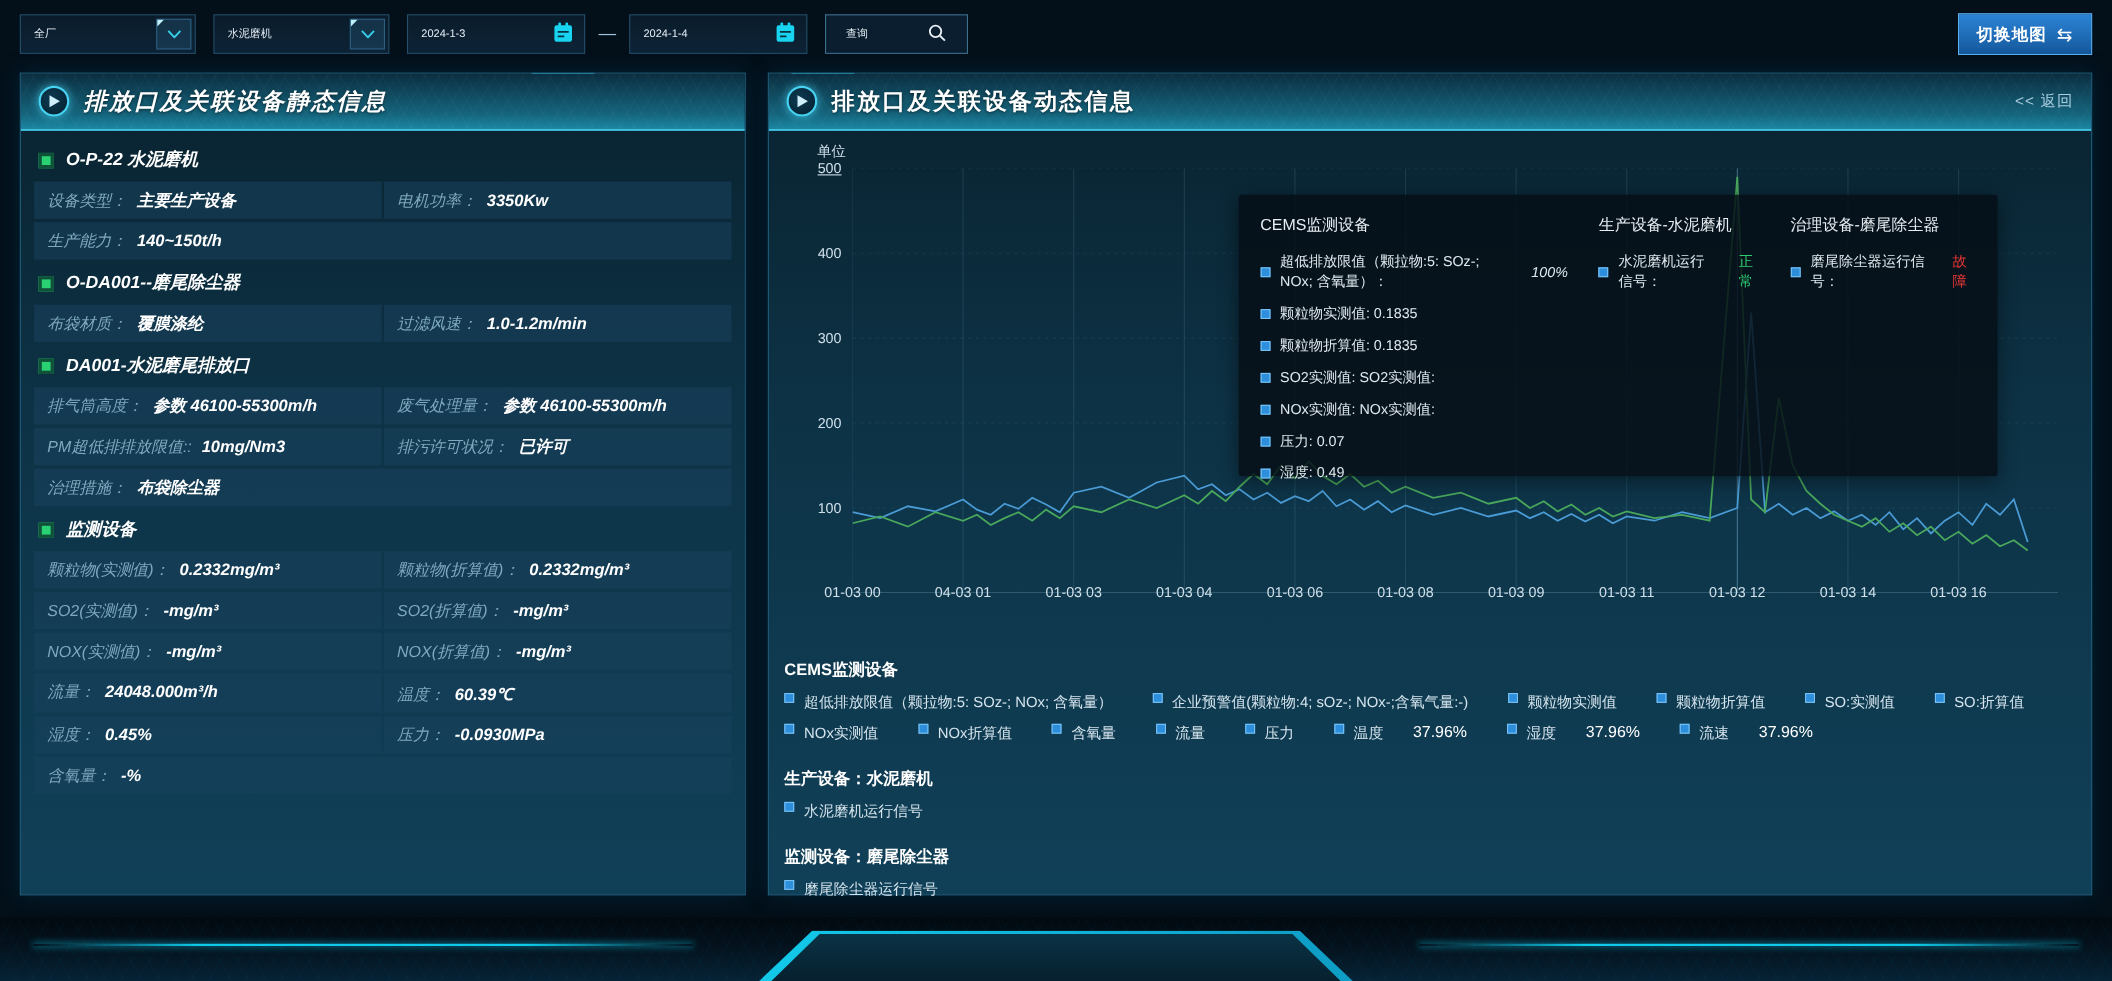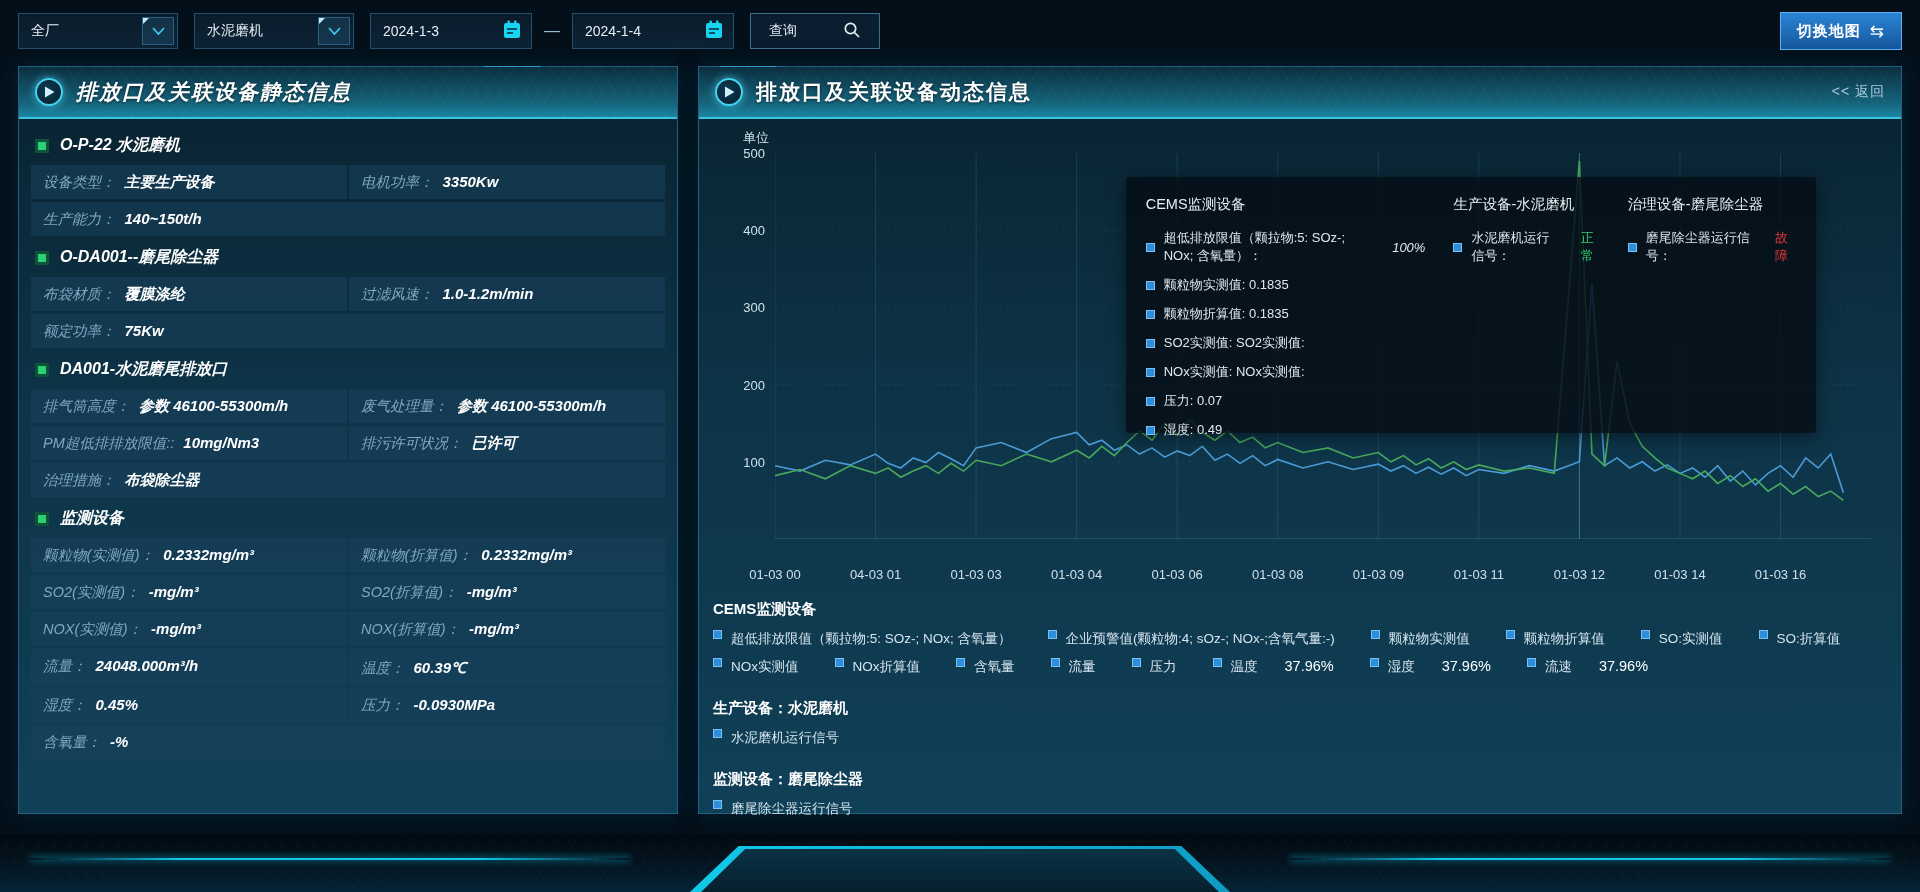--- a/index.html
+++ b/index.html
@@ -2,21 +2,21 @@
 <html><head>
 <meta charset="utf-8">
 <style>
   html,body{margin:0;padding:0;background:#03101a;}
   body{width:1920px;height:892px;position:relative;overflow:hidden;
        font-family:"Liberation Sans",sans-serif;color:#dfe9f0;}
 
   
   .topbar{display:flex;align-items:center;gap:16px;padding:10px 18px 6px;height:42px;}
   .box{position:relative;height:36px;background:linear-gradient(180deg,#0a1c2b,#0d2336);
-       border:1px solid #25506c;display:flex;align-items:center;color:#e6eef4;font-size:14px;box-sizing:border-box;}
+       border:1px solid #25506c;display:flex;align-items:center;color:#e6eef4;font-size:10px;box-sizing:border-box;}
   .select{width:160px;padding-left:12px;cursor:pointer;}
   .sel-btn{position:absolute;right:3px;top:3px;bottom:3px;width:30px;background:rgba(40,95,130,.32);
        border:1px solid #2c5f80;display:flex;align-items:center;justify-content:center;cursor:pointer;}
   .sel-btn::before{content:'';position:absolute;top:0;left:0;border-left:6px solid #bfeffb;border-bottom:6px solid transparent;}
   .date{width:162px;justify-content:space-between;padding:0 8px 0 12px;cursor:pointer;}
   .dash{color:#9fc2d6;font-size:16px;margin:0 -4px;}
   .query{width:130px;justify-content:space-between;padding:0 18px;background:rgba(12,34,52,.8);
        border:1px solid #3c6f8e;cursor:pointer;}
   .switch{margin-left:auto;height:38px;padding:0 16px;display:flex;align-items:center;gap:9px;
        background:linear-gradient(180deg,#2b84d6,#15589c);border:1px solid #5ab0f0;color:#fff;
@@ -56,21 +56,21 @@
   .lbl{color:#7fa9bf;font-size:14.5px;white-space:nowrap;}
   .val{color:#fff;font-weight:700;font-size:15px;white-space:nowrap;}
 
   
   .right-body{flex:1;position:relative;padding:4px 14px 10px;display:flex;flex-direction:column;}
   .chart-wrap{position:relative;height:462px;flex:none;}
   .unit-label{position:absolute;left:30px;top:6px;font-size:13px;color:#cfe0ea;}
   .plot-wrap{position:absolute;left:62px;right:16px;top:30px;bottom:46px;}
   .plot-svg{width:100%;height:100%;display:block;}
   .ylab{position:absolute;right:100%;margin-right:10px;transform:translateY(50%);font-size:13px;color:#cfe0ea;}
-  .xlabels{position:absolute;left:62px;right:16px;bottom:0;height:18px;margin-top:12px;}
+  .xlabels{position:absolute;left:62px;right:16px;bottom:36px;height:18px;margin-top:12px;}
   .xlab{position:absolute;transform:translateX(-50%);font-size:13px;color:#cfe0ea;white-space:nowrap;}
 
   .tooltip{position:absolute;left:32%;top:24px;width:63%;height:256px;z-index:5;box-sizing:border-box;
            background:rgba(6,14,22,.84);border-radius:3px;padding:18px 20px;display:flex;gap:28px;
            box-shadow:0 4px 18px rgba(0,0,0,.45);}
   .tt-col1{flex:0 0 43%;}
   .tt-col2{flex:1;}
   .tt-col3{flex:1.15;}
   .tt-title{font-size:14.5px;color:#e8eef3;margin-bottom:15px;}
   .tt-item{display:flex;align-items:center;gap:9px;margin:11px 0;font-size:13px;color:#dfe8ee;}
@@ -198,26 +198,20 @@
         <div class="row">
           <div class="cell">
             <span class="lbl">布袋材质：</span>
             <span class="val">覆膜涤纶</span>
           </div>
           <div class="cell">
             <span class="lbl">过滤风速：</span>
             <span class="val">1.0-1.2m/min</span>
           </div>
         </div>
-        <div class="row">
-          <div class="cell">
-            <span class="lbl">额定功率：</span>
-            <span class="val">75Kw</span>
-          </div>
-        </div>
         <div class="sec">
           <span class="bullet-green"></span>
           <span class="sec-label">DA001-水泥磨尾排放口</span>
         </div>
         <div class="row">
           <div class="cell">
             <span class="lbl">排气筒高度：</span>
             <span class="val">参数 46100-55300m/h</span>
           </div>
           <div class="cell">
@@ -391,21 +385,21 @@
                 <span class="bullet-blue"></span>
                 <span>磨尾除尘器运行信号：</span>
                 <span class="tt-status" id="treat-status" style="color: rgb(229, 53, 53);">故障</span>
               </div>
             </div>
           </div>
         <div class="ylab" style="bottom: 20%;">100</div>
             <div class="ylab" style="bottom: 40%; text-align: center;">200</div>
             <div class="ylab" style="bottom: 60%;">300</div>
             <div class="ylab" style="bottom: 80%;">400</div>
-            <div class="ylab" style="bottom: 100%;">500</div>
+            <div class="ylab" style="bottom: 100%; text-decoration: underline;">500</div>
           </div>
         <div class="xlabels" id="xlabels">
             <div class="xlab" style="left: 0%;">01-03 00</div>
             <div class="xlab" style="left: 9.17431%;">04-03 01</div>
             <div class="xlab" style="left: 18.3486%;">01-03 03</div>
             <div class="xlab" style="left: 27.5229%;">01-03 04</div>
             <div class="xlab" style="left: 36.6972%;">01-03 06</div>
             <div class="xlab" style="left: 45.8716%;">01-03 08</div>
             <div class="xlab" style="left: 55.0459%;">01-03 09</div>
             <div class="xlab" style="left: 64.2202%; text-align: right;">01-03 11</div>

